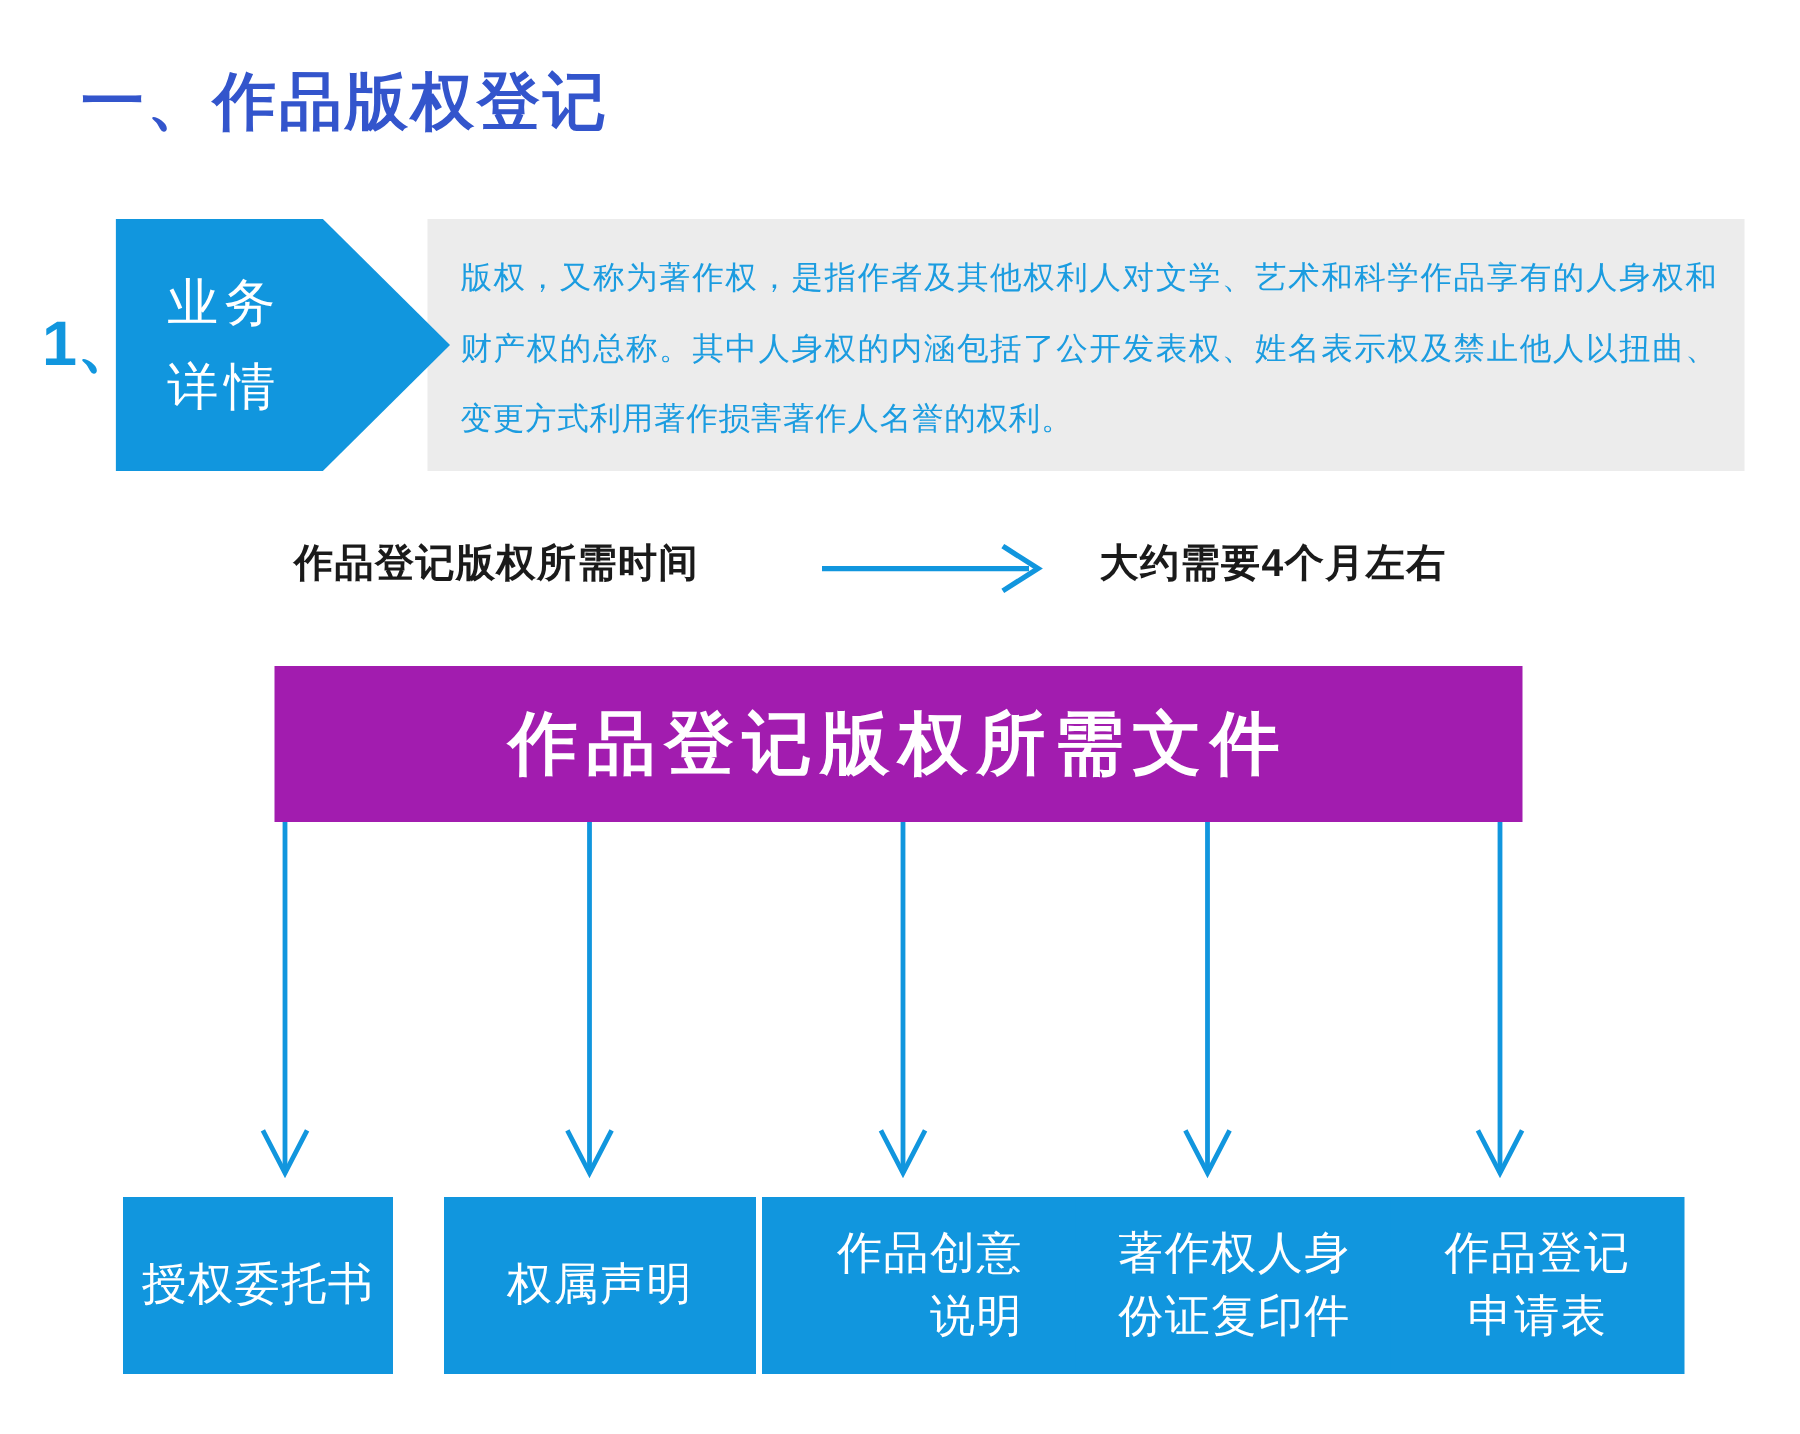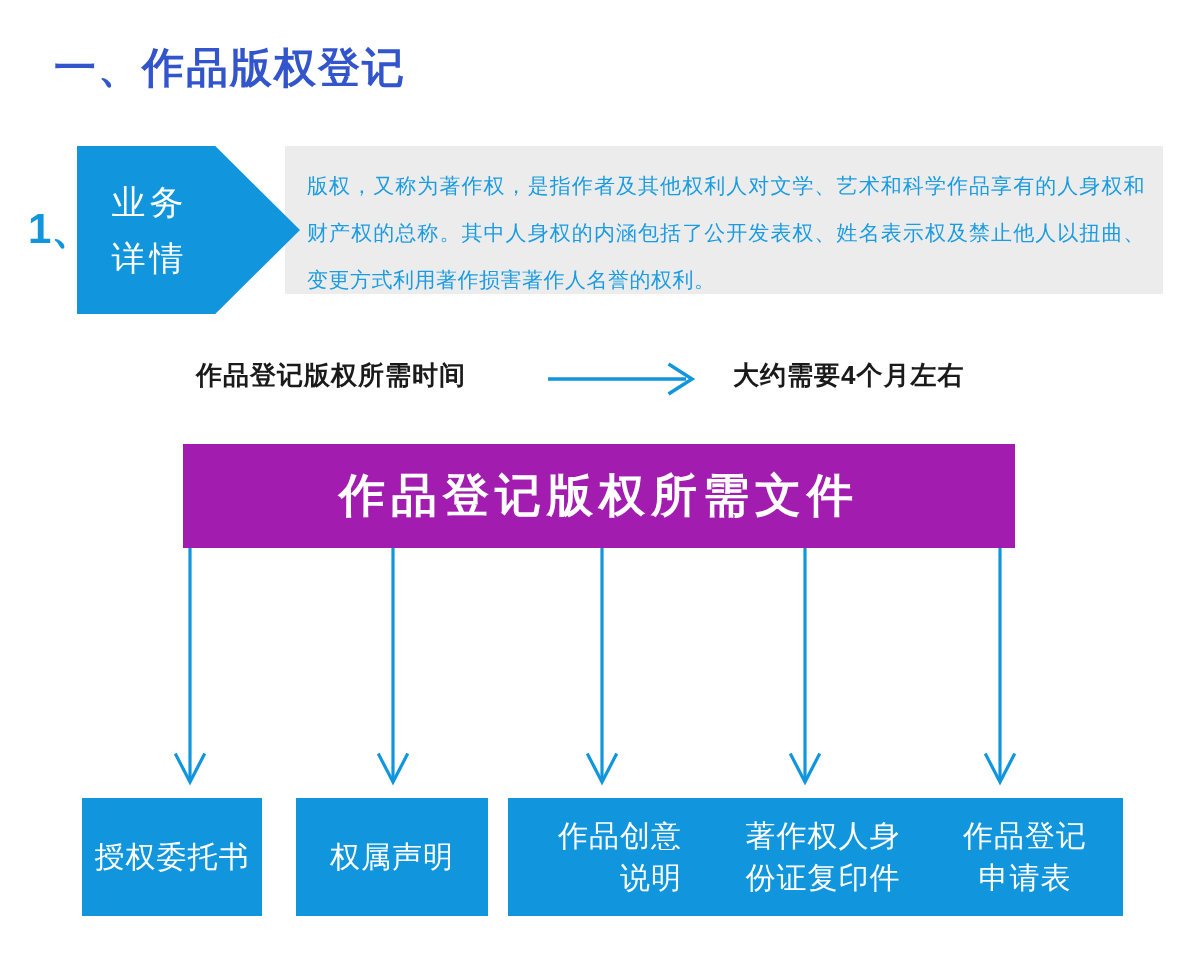--- a/index.html
+++ b/index.html
@@ -44,21 +44,21 @@
     font-weight: bold;
     color: #1196de;
     line-height: 1;
     white-space: nowrap;
   }
   .detail-body {
     position: absolute;
     left: 285px;
     top: 0;
     width: 878px;
-    height: 148px;
+    height: 168px;
     background: #ececec;
     box-sizing: border-box;
     padding: 16px 18px 0 22px;
   }
   .detail-text {
     font-size: 21px;
     line-height: 47px;
     color: #1b9ce0;
     text-align: justify;
     letter-spacing: 0.5px;
@@ -175,21 +175,21 @@
     justify-content: center;
     text-align: center;
     color: #ffffff;
     font-size: 30px;
     line-height: 42px;
     letter-spacing: 1px;
     box-sizing: border-box;
     padding: 0 6px;
   }
   .doc-box.b0 { left: 82px;  width: 180px; }
-  .doc-box.b1 { left: 296px; width: 192px; }
+  .doc-box.b1 { left: 296px; width: 208px; }
   .doc-box.b2 { left: 508px; width: 224px; text-align: right; }
   .doc-box.b3 { left: 717px; width: 212px; }
   .doc-box.b4 { left: 927px; width: 196px; }
 </style>
 </head>
 <body>
 
 <div class="page-title">一、作品版权登记</div>
 
 <div class="detail-block">

